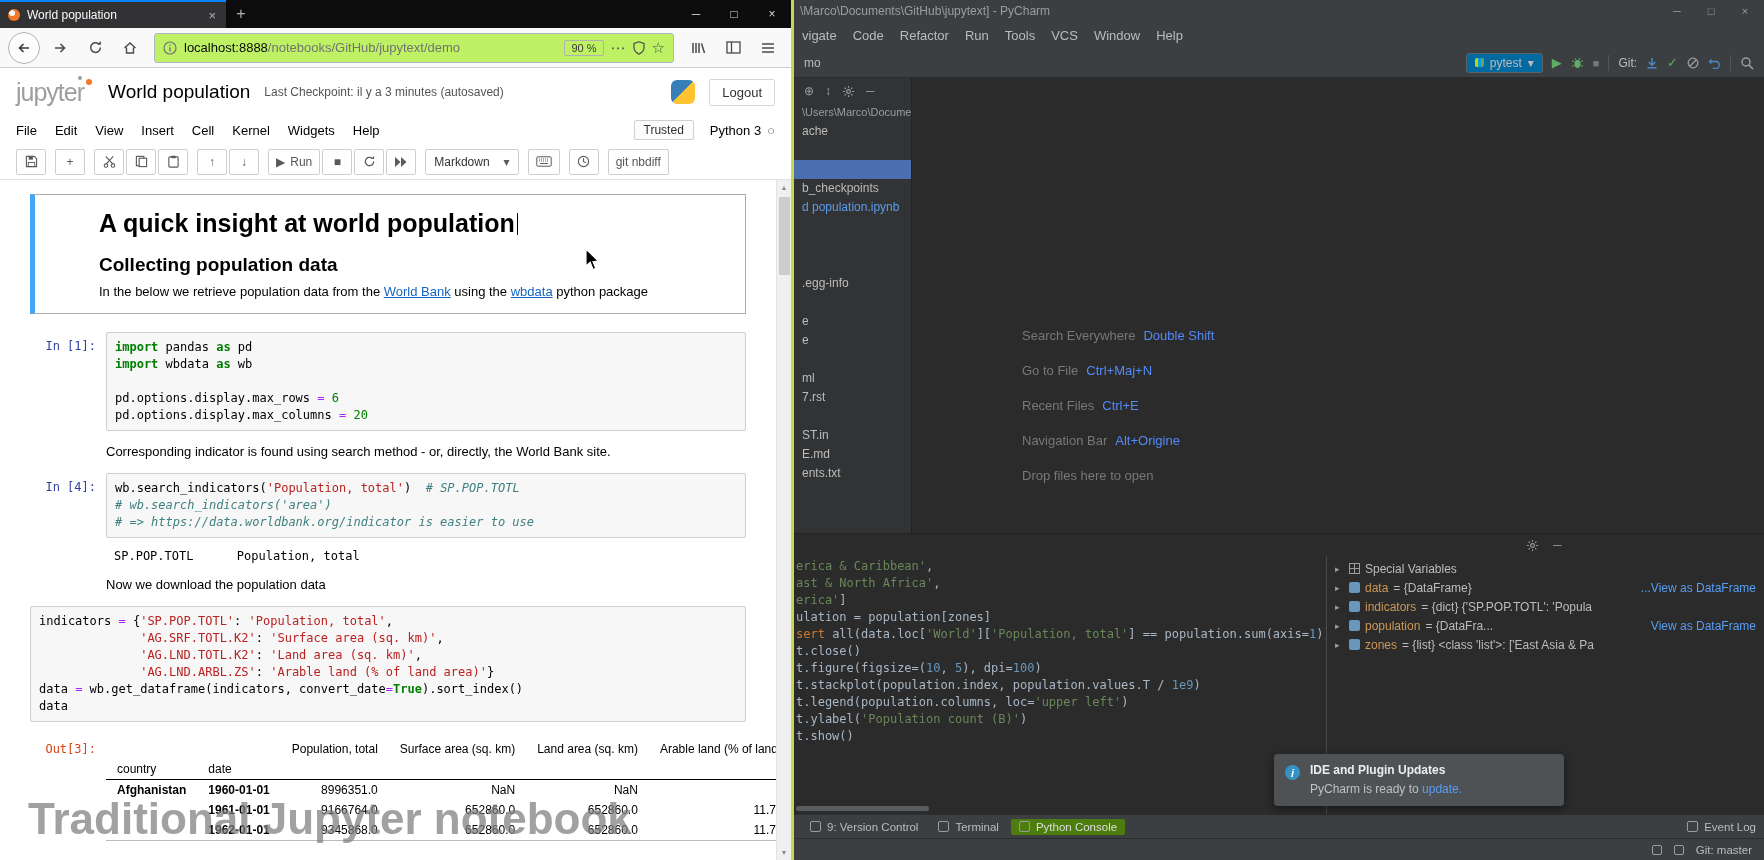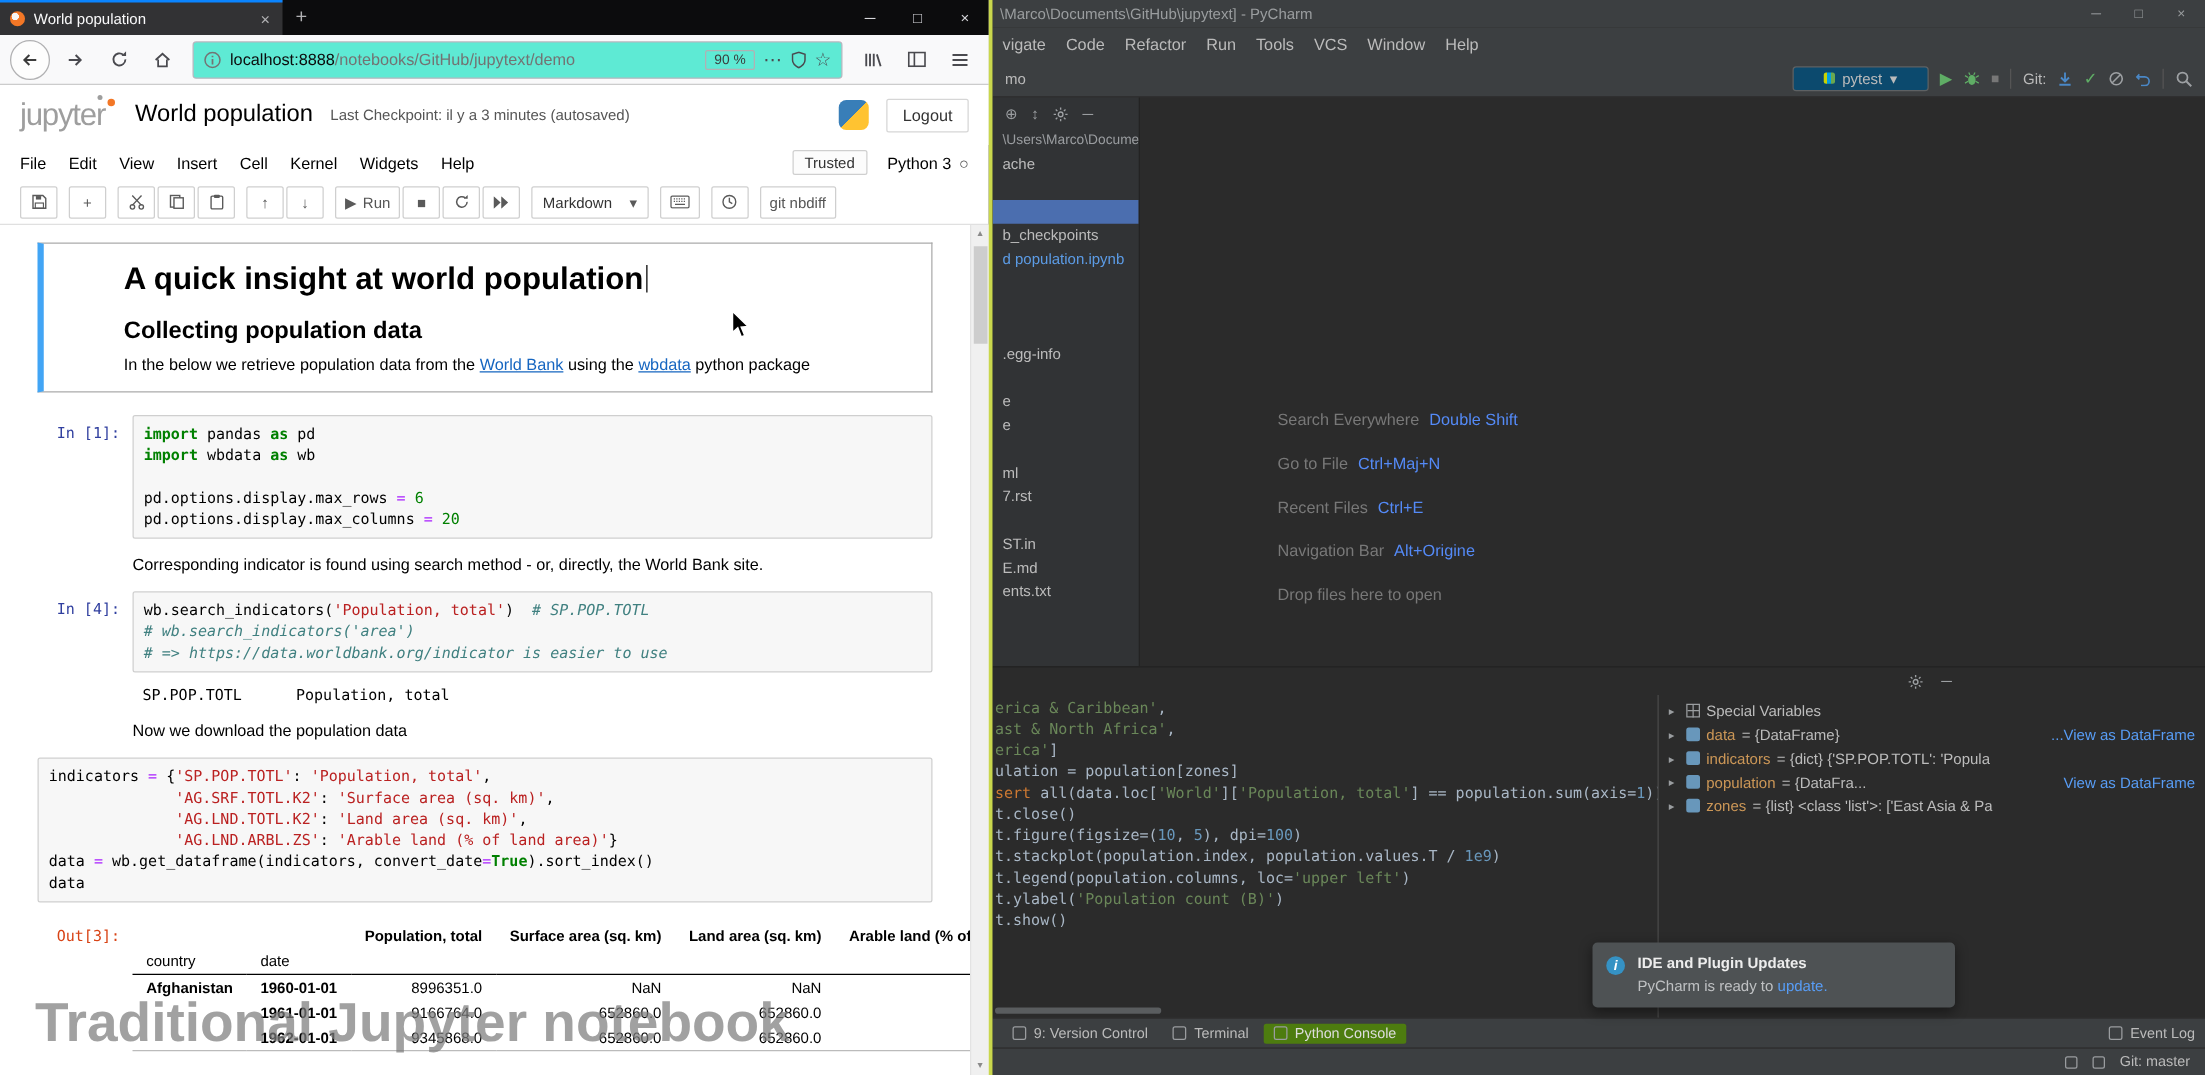--- a/index.html
+++ b/index.html
@@ -16,21 +16,21 @@
   .ff-favicon{width:12px;height:12px;border-radius:50%;background:radial-gradient(circle at 35% 35%,#f5f5f5 25%,#f37726 28%);flex:none}
   .ff-tab-title{flex:1;overflow:hidden;white-space:nowrap;color:#f9f9fa}
   .ff-tab-close{color:#b1b1b3;font-size:13px;padding:0 2px}
   .ff-newtab{width:30px;display:flex;align-items:center;justify-content:center;color:#b1b1b3;font-size:16px}
   .ff-wincontrols{margin-left:auto;display:flex;align-items:stretch}
   .ff-winbtn{width:38px;display:flex;align-items:center;justify-content:center;color:#d7d7db;font-size:12px}
 
   .ff-navbar{height:40px;background:#f9f9fa;border-bottom:1px solid #cccccc;display:flex;align-items:center;padding:0 8px;gap:5px;flex:none}
   .nav-btn{width:30px;height:28px;display:flex;align-items:center;justify-content:center}
   .back-btn{width:32px;height:32px;border:1px solid #b1b1b3;border-radius:50%;background:#fdfdfd}
-  .urlbar{flex:1;height:30px;background:#5eead4;border:1px solid #b6b6be;border-radius:3px;display:flex;align-items:center;padding:0 8px;gap:7px;font-size:13px;margin:0 4px;min-width:0}
+  .urlbar{flex:1;height:30px;background:#bef264;border:1px solid #b6b6be;border-radius:3px;display:flex;align-items:center;padding:0 8px;gap:7px;font-size:13px;margin:0 4px;min-width:0}
   .url-text{flex:1;overflow:hidden;white-space:nowrap;min-width:0;color:#0c0c0d}
   .url-path{color:#737373}
   .zoom-pill{border:1px solid #b1b1b3;border-radius:2px;font-size:11px;padding:1px 6px;color:#3b3b3b;flex:none}
   .url-glyph{color:#4a4a4f;font-size:15px;flex:none}
 
   .jp-header{height:48px;display:flex;align-items:center;padding:0 16px;gap:14px;background:#fff;flex:none}
   .jp-logo{font-size:25px;color:#9e9e9e;letter-spacing:-1px;position:relative;padding-right:10px}
   .jp-logo .moon1{position:absolute;right:2px;top:1px;width:6px;height:6px;border-radius:50%;background:#f37726}
   .jp-logo .moon2{position:absolute;right:12px;top:-2px;width:4px;height:4px;border-radius:50%;background:#9e9e9e}
   .jp-title{font-size:19px;color:#000}
@@ -73,39 +73,39 @@
   .tok-kw{color:#008000;font-weight:bold}
   .tok-op{color:#AA22FF}
   .tok-num{color:#008000}
   .tok-str{color:#BA2121}
   .tok-com{color:#408080;font-style:italic}
   .mdtext{font-size:13px;color:#000;margin:2px 0 14px 76px}
   .textout{font-family:"DejaVu Sans Mono",monospace;font-size:12px;white-space:pre;margin:-2px 0 14px 84px;color:#000}
   .out-table-wrap{flex:1;padding-top:4px}
   table.df{border-collapse:collapse;font-size:12px;color:#000;border-bottom:1px solid #bbb}
   table.df th,table.df td{padding:3px 11px;white-space:nowrap}
-  table.df thead th{font-weight:bold;text-align:left;vertical-align:bottom}
+  table.df thead th{font-weight:normal;text-align:left;vertical-align:bottom}
   table.df thead{border-bottom:1px solid #000}
   table.df th.idxname{text-align:left;font-weight:normal}
   table.df tbody th{text-align:left;font-weight:bold}
   table.df td{text-align:right}
 
   .watermark{position:absolute;left:28px;bottom:16px;font-size:44px;font-weight:bold;color:#7d7d7d;opacity:.72;white-space:nowrap;z-index:5;pointer-events:none}
   .mouse-cursor{position:absolute;left:584px;top:248px;z-index:99;pointer-events:none}
 
   
   .pycharm{position:absolute;left:794px;top:0;width:970px;height:860px;background:#2b2b2b;display:flex;flex-direction:column}
   .pc-titlebar{height:22px;background:#3c3f41;display:flex;align-items:center;padding:0 2px 0 6px;font-size:12px;color:#9a9d9f;flex:none}
   .pc-title-text{flex:1;overflow:hidden;white-space:nowrap}
   .pc-winbtn{width:34px;text-align:center;color:#9a9d9f;font-size:11px}
   .pc-menubar{height:26px;background:#3c3f41;display:flex;align-items:center;gap:16px;padding:0 8px;font-size:13px;color:#bbbbbb;flex:none}
   .pc-toolbar{height:30px;background:#3c3f41;border-bottom:1px solid #2b2b2b;display:flex;align-items:center;padding:0 10px;gap:10px;font-size:12px;color:#bbb;flex:none}
   .pc-breadcrumb{color:#bbb}
   .pc-toolbar-right{margin-left:auto;display:flex;align-items:center;gap:9px}
-  .runconfig-chip{display:flex;align-items:center;gap:6px;border:1px solid #5e6163;background:#0c4a6e;border-radius:3px;padding:2px 24px;color:#bbb}
+  .runconfig-chip{display:flex;align-items:center;gap:6px;border:1px solid #5e6163;background:#0369a1;border-radius:3px;padding:2px 8px;color:#bbb}
   .pytest-ico{width:9px;height:9px;border-radius:2px;background:linear-gradient(90deg,#c7d302 0 33%,#009fe3 33% 66%,#6aa84f 66% 100%)}
   .run-glyph{color:#5fad65;font-size:13px}
   .stop-glyph{color:#777;font-size:11px}
   .tb-sep{width:1px;height:16px;background:#555}
   .check-glyph{color:#5fad65;font-size:13px}
 
   .pc-main{flex:1;display:flex;min-height:0}
   .pc-project{width:118px;background:#313335;border-right:1px solid #232323;display:flex;flex-direction:column;flex:none;overflow:hidden}
   .proj-toolbar{height:26px;display:flex;align-items:center;gap:11px;padding:0 10px;color:#9a9da0;font-size:12px;flex:none}
   .proj-path{font-size:11px;color:#9a9da0;padding:2px 8px 4px;white-space:nowrap;overflow:hidden}

